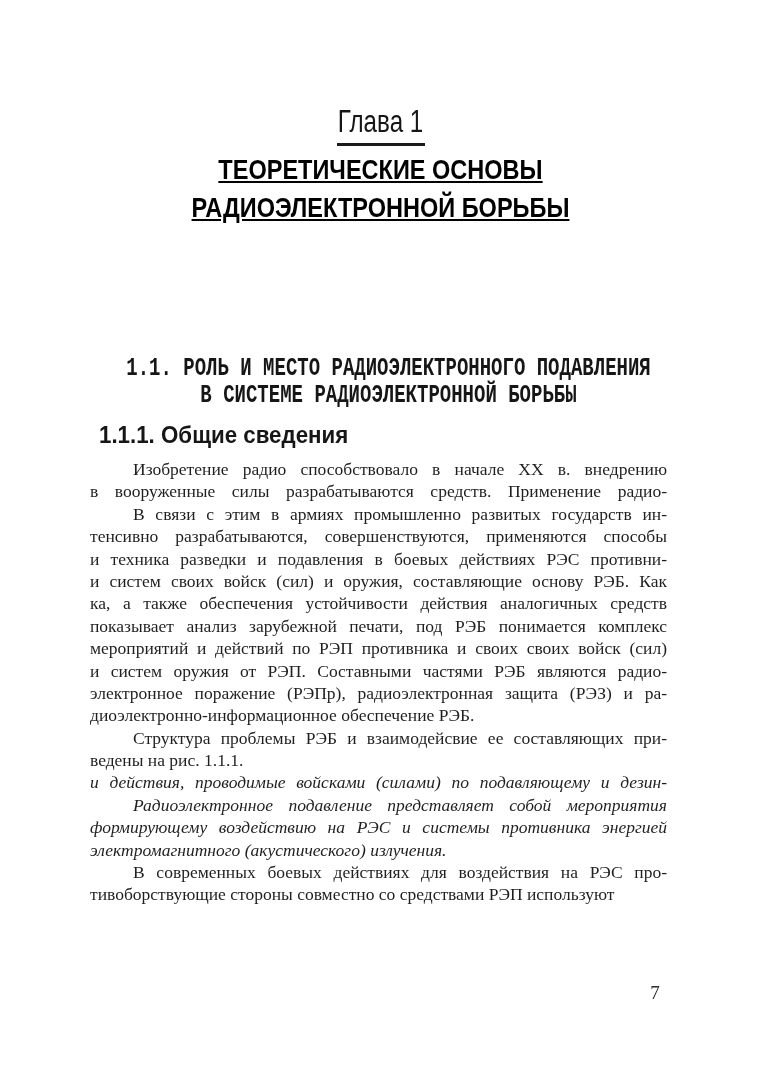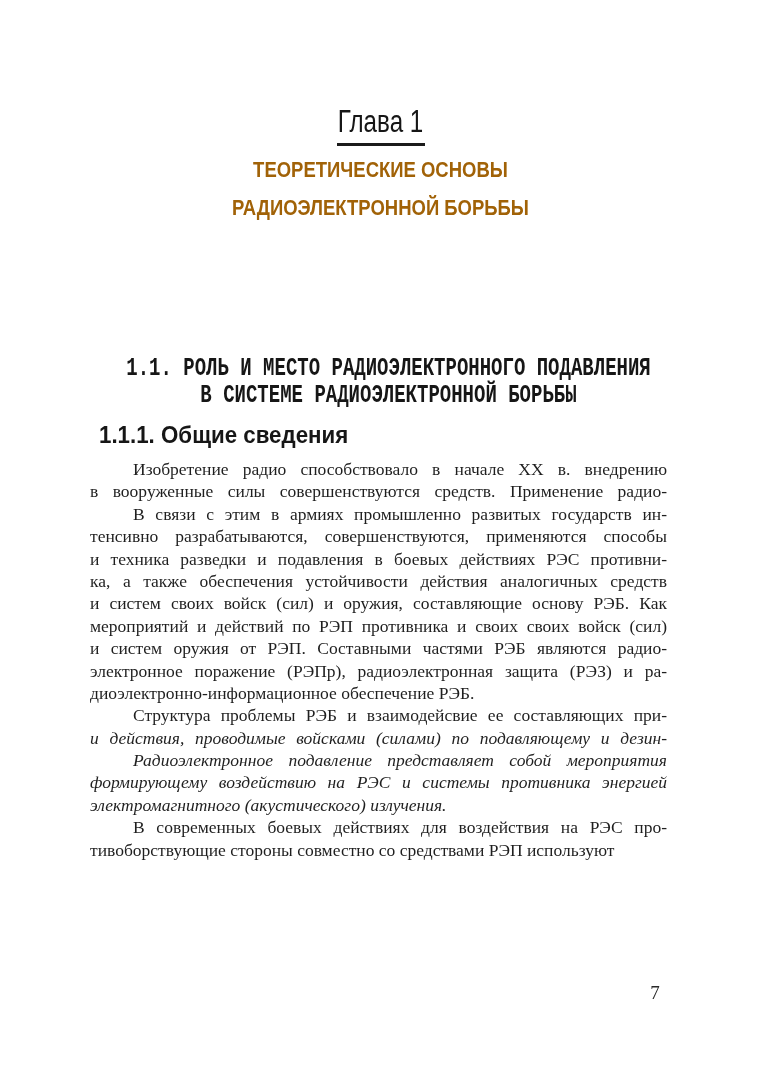--- a/index.html
+++ b/index.html
@@ -31,24 +31,25 @@
     width: 88px; height: 3px;
     margin-left: -44px;
     background: #1b1b1b;
   }
   .chapter-title {
     position: absolute;
     top: 151px; left: 0; width: 761px;
     margin: 0;
     text-align: center;
     font-family: "Liberation Sans", sans-serif;
-    font-size: 22px;
+    font-size: 28px;
     font-weight: 700;
-    color: #a16207;
+    color: #000000;
     line-height: 38px;
+    text-decoration: underline;
   }
   .chapter-title .hline { display: block; transform: scaleX(0.84); }
 
   
   .section-heading {
     position: absolute;
     top: 347px; left: 0; width: 761px;
     margin: 8px;
     text-align: center;
     font-family: Liberation Mono, monospace;
@@ -122,31 +123,33 @@
 
   <h2 class="section-heading">
     <span class="hline">1.1. РОЛЬ И МЕСТО РАДИОЭЛЕКТРОННОГО ПОДАВЛЕНИЯ</span>
     <span class="hline">В СИСТЕМЕ РАДИОЭЛЕКТРОННОЙ БОРЬБЫ</span>
   </h2>
 
   <h3 class="subsection-heading">1.1.1. Общие сведения</h3>
 
   <div class="body-text">
       <div class="bl first">Изобретение радио способствовало в начале ХХ в. внедрению</div>
-      <div class="bl">в вооруженные силы совершенствуются средств. Применение радио-</div>
+      <div class="bl">в вооруженные силы разрабатываются средств. Применение радио-</div>
       <div class="bl first">В связи с этим в армиях промышленно развитых государств ин-</div>
       <div class="bl">тенсивно разрабатываются, совершенствуются, применяются способы</div>
       <div class="bl">и техника разведки и подавления в боевых действиях РЭС противни-</div>
+      <div class="bl">и систем своих войск (сил) и оружия, составляющие основу РЭБ. Как</div>
       <div class="bl">ка, а также обеспечения устойчивости действия аналогичных средств</div>
-      <div class="bl">и систем своих войск (сил) и оружия, составляющие основу РЭБ. Как</div>
+      <div class="bl">показывает анализ зарубежной печати, под РЭБ понимается комплекс</div>
       <div class="bl">мероприятий и действий по РЭП противника и своих своих войск (сил)</div>
       <div class="bl">и систем оружия от РЭП. Составными частями РЭБ являются радио-</div>
       <div class="bl">электронное поражение (РЭПр), радиоэлектронная защита (РЭЗ) и ра-</div>
       <div class="bl last">диоэлектронно-информационное обеспечение РЭБ.</div>
       <div class="bl first">Структура проблемы РЭБ и взаимодейсвие ее составляющих при-</div>
+      <div class="bl last">ведены на рис. 1.1.1.</div>
       <div class="bl em">и действия, проводимые войсками (силами) по подавляющему и дезин-</div>
       <div class="bl first em">Радиоэлектронное подавление представляет собой мероприятия</div>
       <div class="bl em">формирующему воздействию на РЭС и системы противника энергией</div>
       <div class="bl last em">электромагнитного (акустического) излучения.</div>
       <div class="bl first">В современных боевых действиях для воздействия на РЭС про-</div>
       <div class="bl last">тивоборствующие стороны совместно со средствами РЭП используют</div>
     </div>
 
   <div class="page-number">7</div>
 

